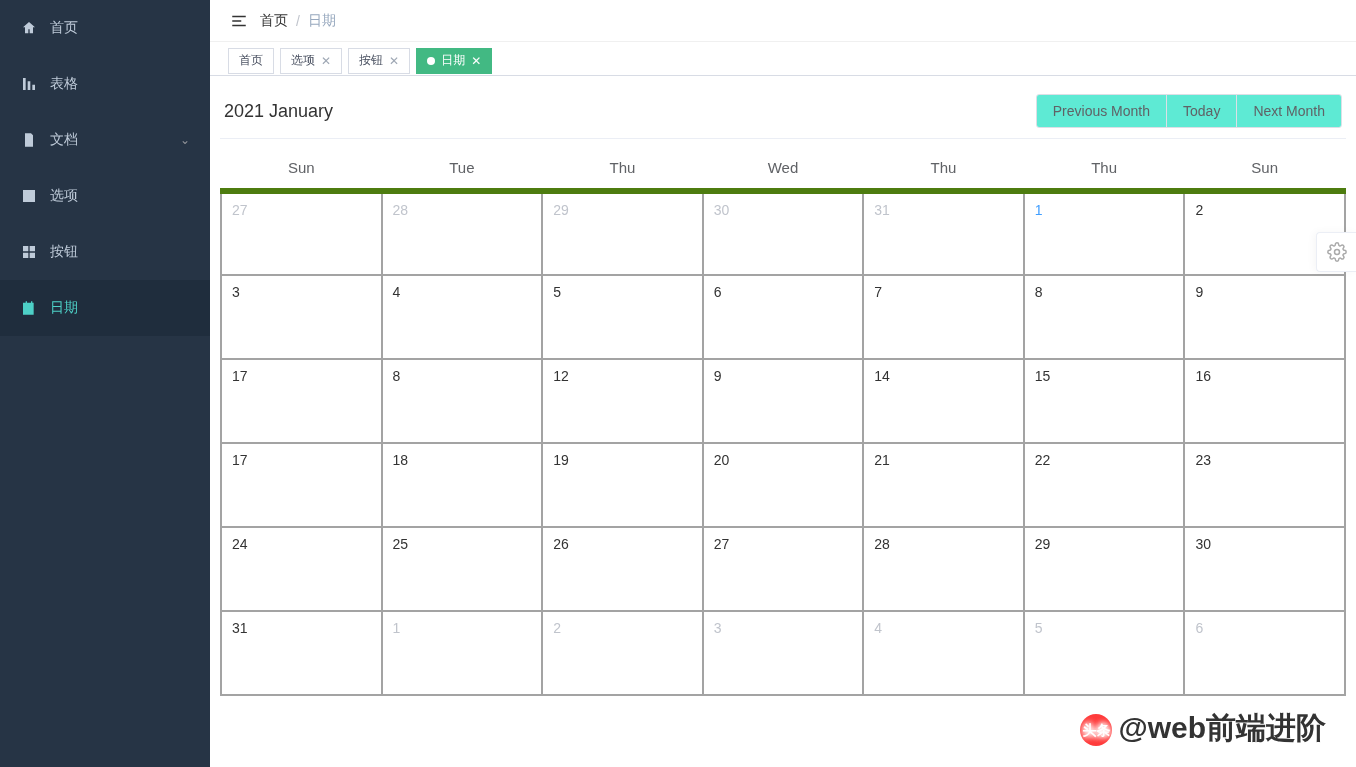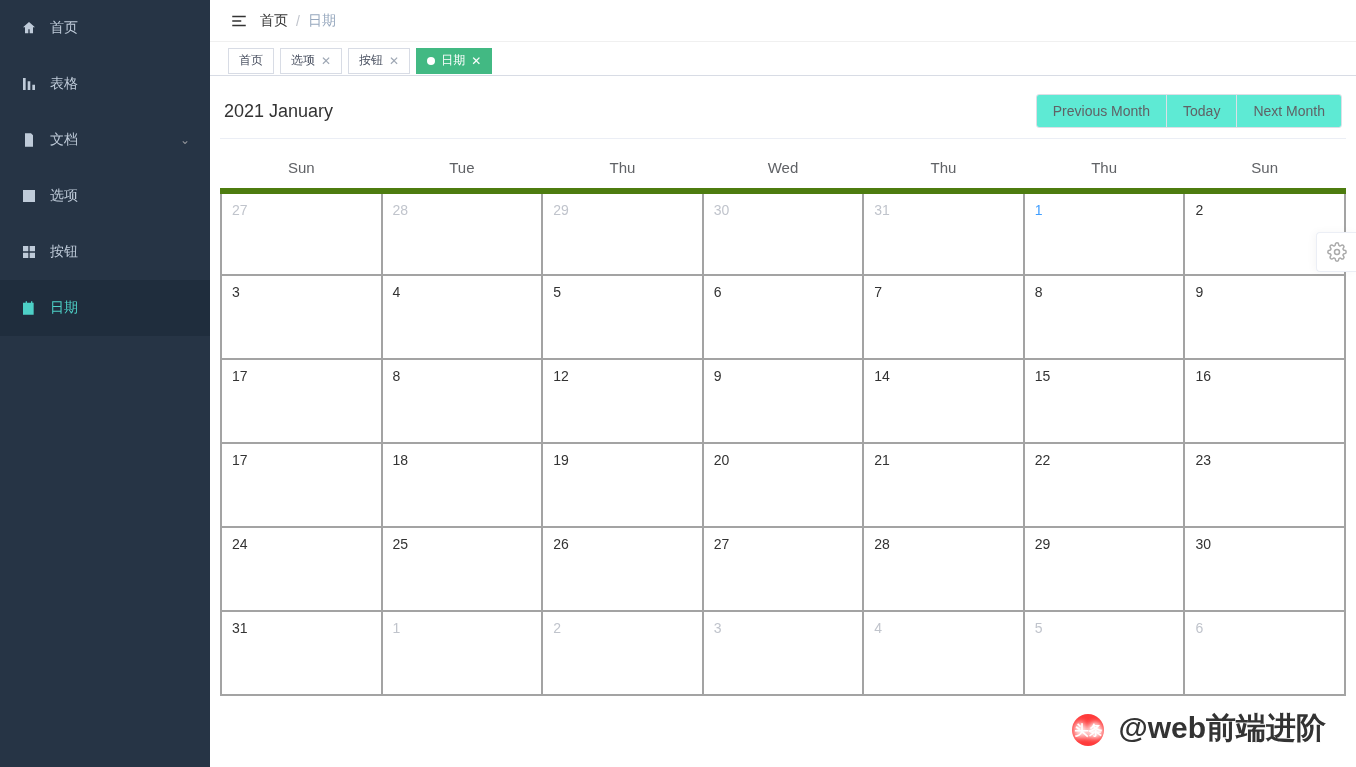--- a/index.html
+++ b/index.html
@@ -27,21 +27,21 @@
 .btn-group { display: inline-flex; border: 1px solid #dcdfe6; border-radius: 3px; overflow: hidden; }
 .btn-group button { border: none; background: #5eead4; font-size: 14px; color: #606266; padding: 8px 16px; cursor: pointer; border-left: 1px solid #dcdfe6; }
 .btn-group button:first-child { border-left: none; }
 .calendar-table { width: 100%; border-collapse: collapse; table-layout: fixed; }
 .calendar-table th { height: 44px; font-weight: 400; color: #606266; font-size: 15px; border-bottom: 6px solid #4d7c0f; }
 .calendar-table td { border: 2px solid #a3a3a3; height: 84px; vertical-align: top; padding: 8px 10px; font-size: 14px; color: #333; }
 .calendar-table td.prev, .calendar-table td.next { color: #c0c4cc; }
 .calendar-table td.today .day { color: #409eff; }
 .settings-fab { position: fixed; right: 0; top: 232px; width: 40px; height: 40px; background: #fff; border: 1px solid #ebeef5; border-right: none; border-radius: 4px 0 0 4px; display: flex; align-items: center; justify-content: center; color: #aaa; cursor: pointer; box-shadow: -2px 0 8px rgba(0,0,0,0.04); }
 .watermark { position: fixed; bottom: 18px; right: 30px; font-size: 30px; font-weight: bold; color: #333; text-shadow: 0 0 6px #fff, 0 0 6px #fff, 0 0 6px #fff; pointer-events: none; }
-.watermark .avatar { display:inline-block; width:32px; height:32px; background:#ff3b3b; color:#fff; border-radius:50%; font-size:14px; font-weight:bold; text-align:center; line-height:32px; vertical-align:middle; margin-right:14px;}
+.watermark .avatar { display:inline-block; width:32px; height:32px; background:#ff3b3b; color:#fff; border-radius:50%; font-size:14px; font-weight:bold; text-align:center; line-height:32px; vertical-align:middle; margin-right:6px;}
 svg { display: block; }
 </style>
 </head>
 <body>
 
 <aside class="sidebar">
   <div class="sidebar-item">
     <span class="icon">
         <svg width="16" height="16" viewBox="0 0 24 24" fill="currentColor">
           <path d="M12 3l9 8h-3v9h-5v-6h-2v6H6v-9H3z"></path>

